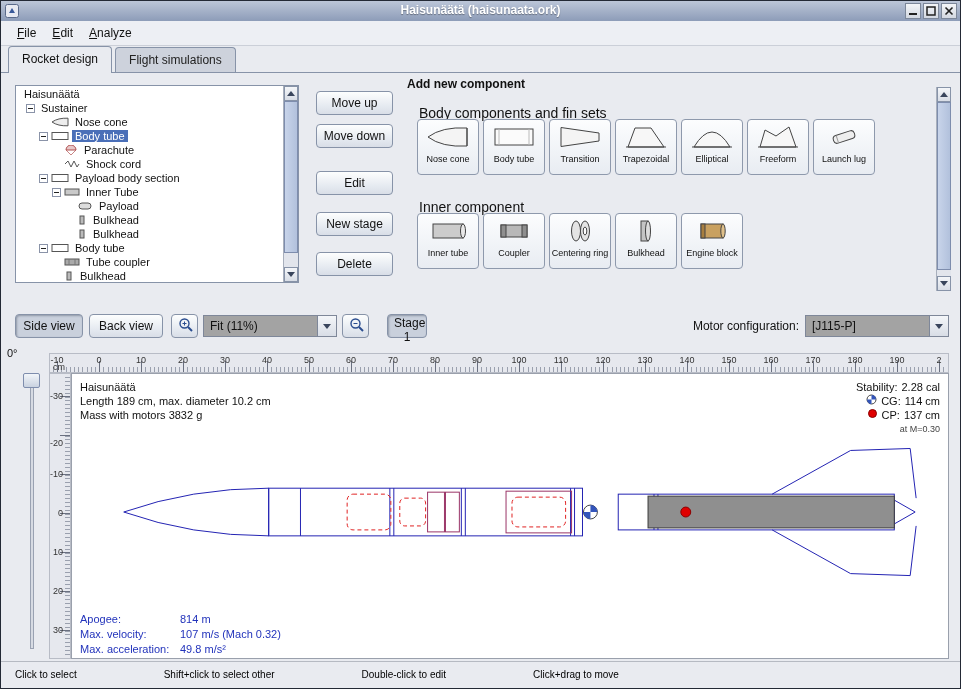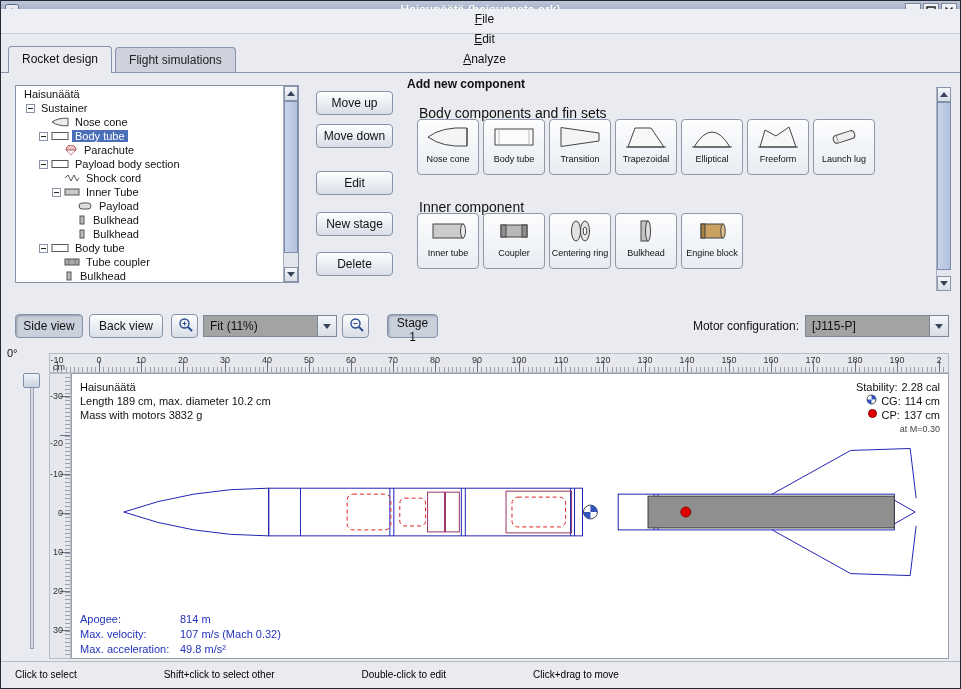--- a/index.html
+++ b/index.html
@@ -10,22 +10,22 @@
   .titlebar{position:absolute;left:0;top:0;right:0;height:20px;
     background:linear-gradient(#BCC6D8,#8D9CB8);border-bottom:1px solid #66758F;}
   .title-text{position:absolute;left:0;right:0;top:2px;text-align:center;color:#fff;font-weight:bold;
     font-size:12px;text-shadow:0 1px 1px rgba(0,0,0,.35);}
   .title-icon{position:absolute;left:4px;top:3px;width:14px;height:14px;}
   .win-controls{position:absolute;right:3px;top:2px;display:flex;gap:2px;}
   .win-btn{width:16px;height:16px;background:linear-gradient(#F3F5F8,#D3D8E1);border:1px solid #7C8799;
     box-sizing:border-box;display:flex;align-items:center;justify-content:center;padding:0;}
 
   
-  .menubar{position:absolute;top:8px;left:0;right:0;height:24px;background:#EDEFF4;
-    border-bottom:1px solid #CBCFD8;display:flex;align-items:center;padding-left:8px;flex-direction:column;}
+  .menubar{position:absolute;top:20px;left:0;right:0;height:24px;background:#EDEFF4;
+    border-bottom:1px solid #CBCFD8;display:flex;align-items:center;padding-left:8px;}
   .menu-item{display:inline-block;font-size:12px;padding:3px 8px;}
   .menu-item::first-letter{text-decoration:underline;}
 
   
   .tabstrip{position:absolute;top:44px;left:0;right:0;height:28px;border-bottom:1px solid #8793A8;
     box-sizing:border-box;padding-left:7px;display:flex;align-items:flex-end;}
   .tab{position:relative;font-size:12px;padding:5px 13px;border:1px solid #8793A8;border-bottom:none;
     border-radius:4px 4px 0 0;margin-right:3px;}
   .tab.selected{background:#E9EBF0;margin-bottom:-1px;padding-bottom:7px;z-index:2;}
   .tab.inactive{background:#CDD2DC;color:#222;}
@@ -74,21 +74,21 @@
   .comp-btn .lbl{font-size:9px;line-height:1.1;text-align:center;color:#111;}
   .ap-scroll{position:absolute;right:0;top:10px;height:204px;width:15px;background:#E2E5EC;
     border-left:1px solid #A8AFBC;box-sizing:border-box;}
 
   
   .viewbar{position:absolute;top:306px;left:0;right:0;height:38px;}
   .vb-side{position:absolute;left:14px;top:7px;width:68px;height:24px;}
   .vb-back{position:absolute;left:88px;top:7px;width:74px;height:24px;}
   .vb-zin{position:absolute;left:170px;top:7px;width:27px;height:24px;}
   .vb-zout{position:absolute;left:341px;top:7px;width:27px;height:24px;}
-  .vb-stage{position:absolute;left:386px;top:7px;width:51px;height:24px;}
+  .vb-stage{position:absolute;left:386px;top:7px;width:40px;height:24px;}
   .combo{height:22px;border:1px solid #7E8799;background:#a3a3a3;display:flex;align-items:center;
     box-sizing:border-box;font-size:12px;}
   .combo .val{flex:1;padding:0 6px;white-space:nowrap;overflow:hidden;}
   .combo .arrow{width:18px;align-self:stretch;border-left:1px solid #7E8799;
     background:linear-gradient(#F4F6F9,#D8DDE6);display:flex;align-items:center;justify-content:center;}
   .vb-fit{position:absolute;left:202px;top:8px;width:134px;}
   .vb-motor{position:absolute;right:11px;top:8px;width:144px;}
   .vb-motor-label{position:absolute;right:161px;top:12px;font-size:12px;}
 
   
@@ -212,37 +212,37 @@
             <span class="sp" style="width:47px"></span>
             <span class="tree-icon">
               <svg width="14" height="11">
                 <path d="M2,5 A5,5 0 0 1 12,5 Z" fill="#E8C8C8" stroke="#B05050"></path>
                 <path d="M2,5 L7,10 M12,5 L7,10" fill="none" stroke="#B05050" stroke-width="0.7"></path>
               </svg>
             </span>
             <span class="tree-label">Parachute</span>
           </div>
         <div class="tree-row">
+            <span class="sp" style="width:47px"></span>
+            <span class="tree-icon">
+              <svg width="16" height="10">
+                <path d="M1,5 L4,2 L7,8 L10,2 L13,8 L15,5" fill="none" stroke="#555"></path>
+              </svg>
+            </span>
+            <span class="tree-label">Shock cord</span>
+          </div>
+        <div class="tree-row">
             <span class="sp" style="width:22px"></span>
             <span class="tree-expander"></span>
             <span class="tree-icon">
               <svg width="18" height="10">
                 <rect x="1" y="1.5" width="16" height="7" fill="#fff" stroke="#555"></rect>
               </svg>
             </span>
             <span class="tree-label">Payload body section</span>
-          </div>
-        <div class="tree-row">
-            <span class="sp" style="width:47px"></span>
-            <span class="tree-icon">
-              <svg width="16" height="10">
-                <path d="M1,5 L4,2 L7,8 L10,2 L13,8 L15,5" fill="none" stroke="#555"></path>
-              </svg>
-            </span>
-            <span class="tree-label">Shock cord</span>
           </div>
         <div class="tree-row">
             <span class="sp" style="width:35px"></span>
             <span class="tree-expander"></span>
             <span class="tree-icon">
               <svg width="16" height="10">
                 <rect x="1" y="2" width="14" height="6" fill="#C9C9C9" stroke="#555"></rect>
               </svg>
             </span>
             <span class="tree-label">Inner Tube</span>

